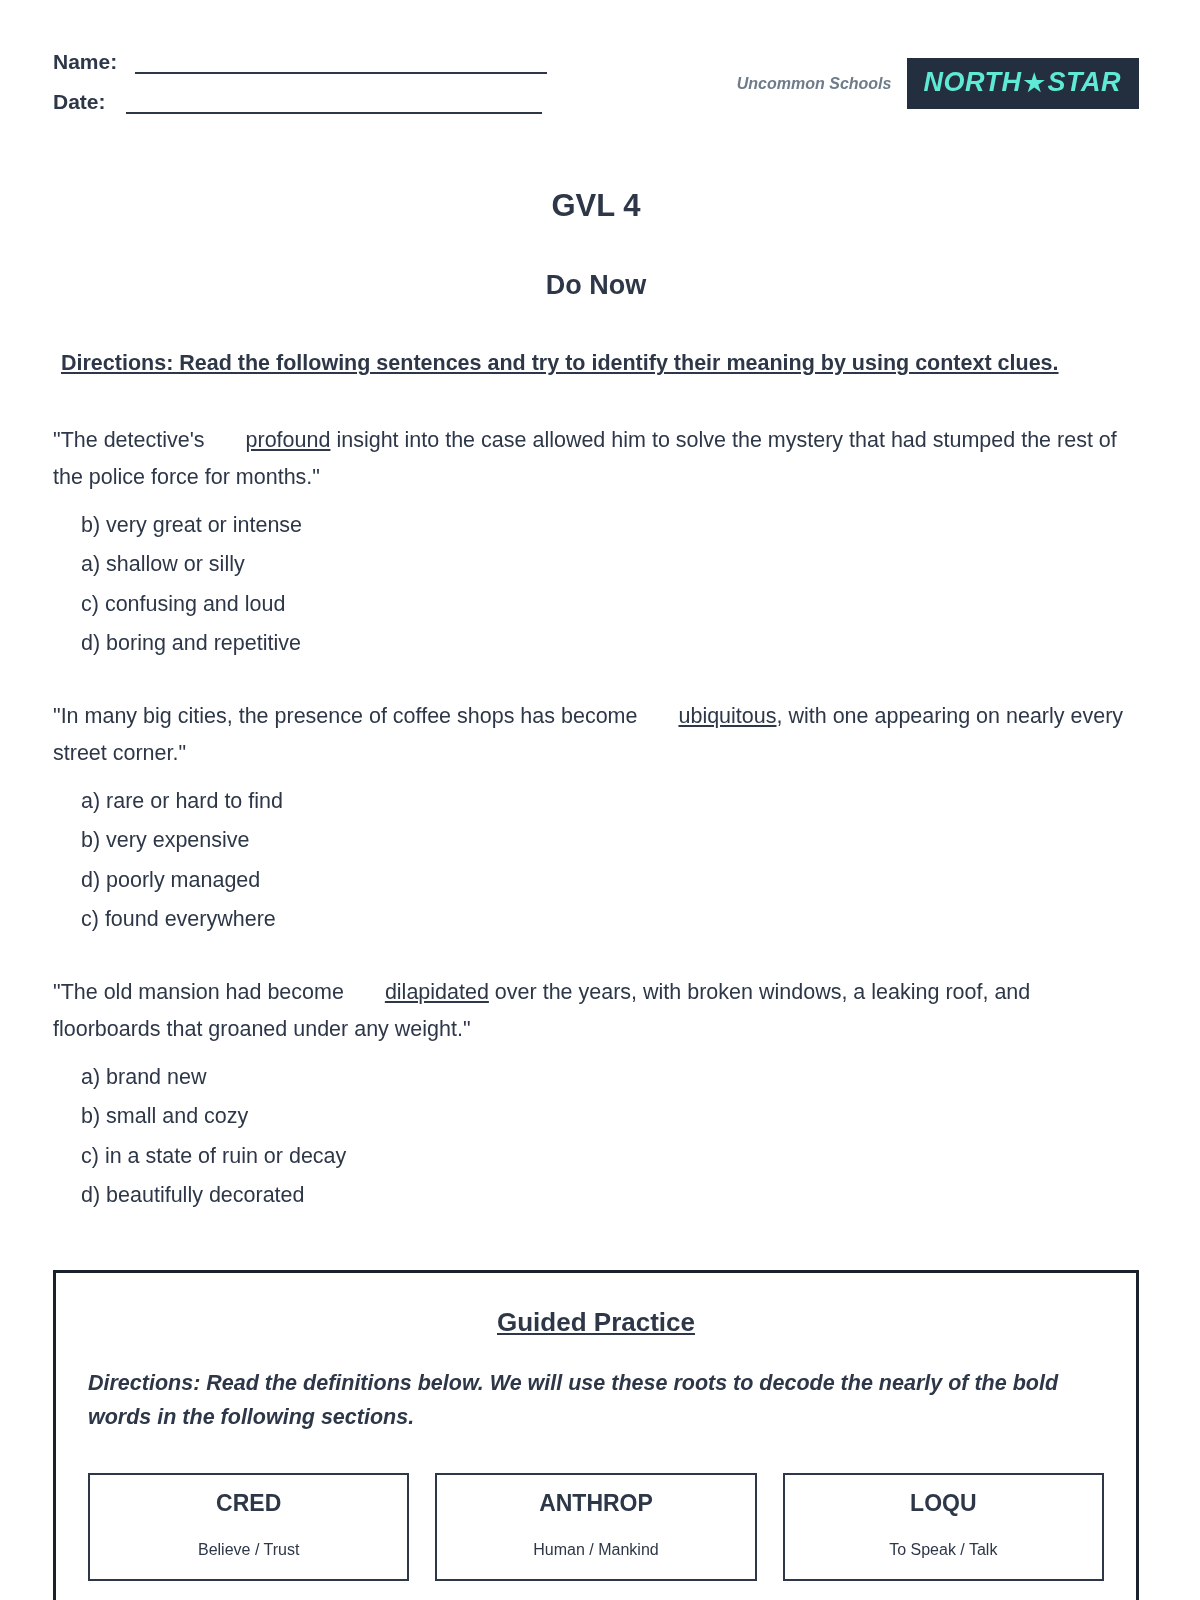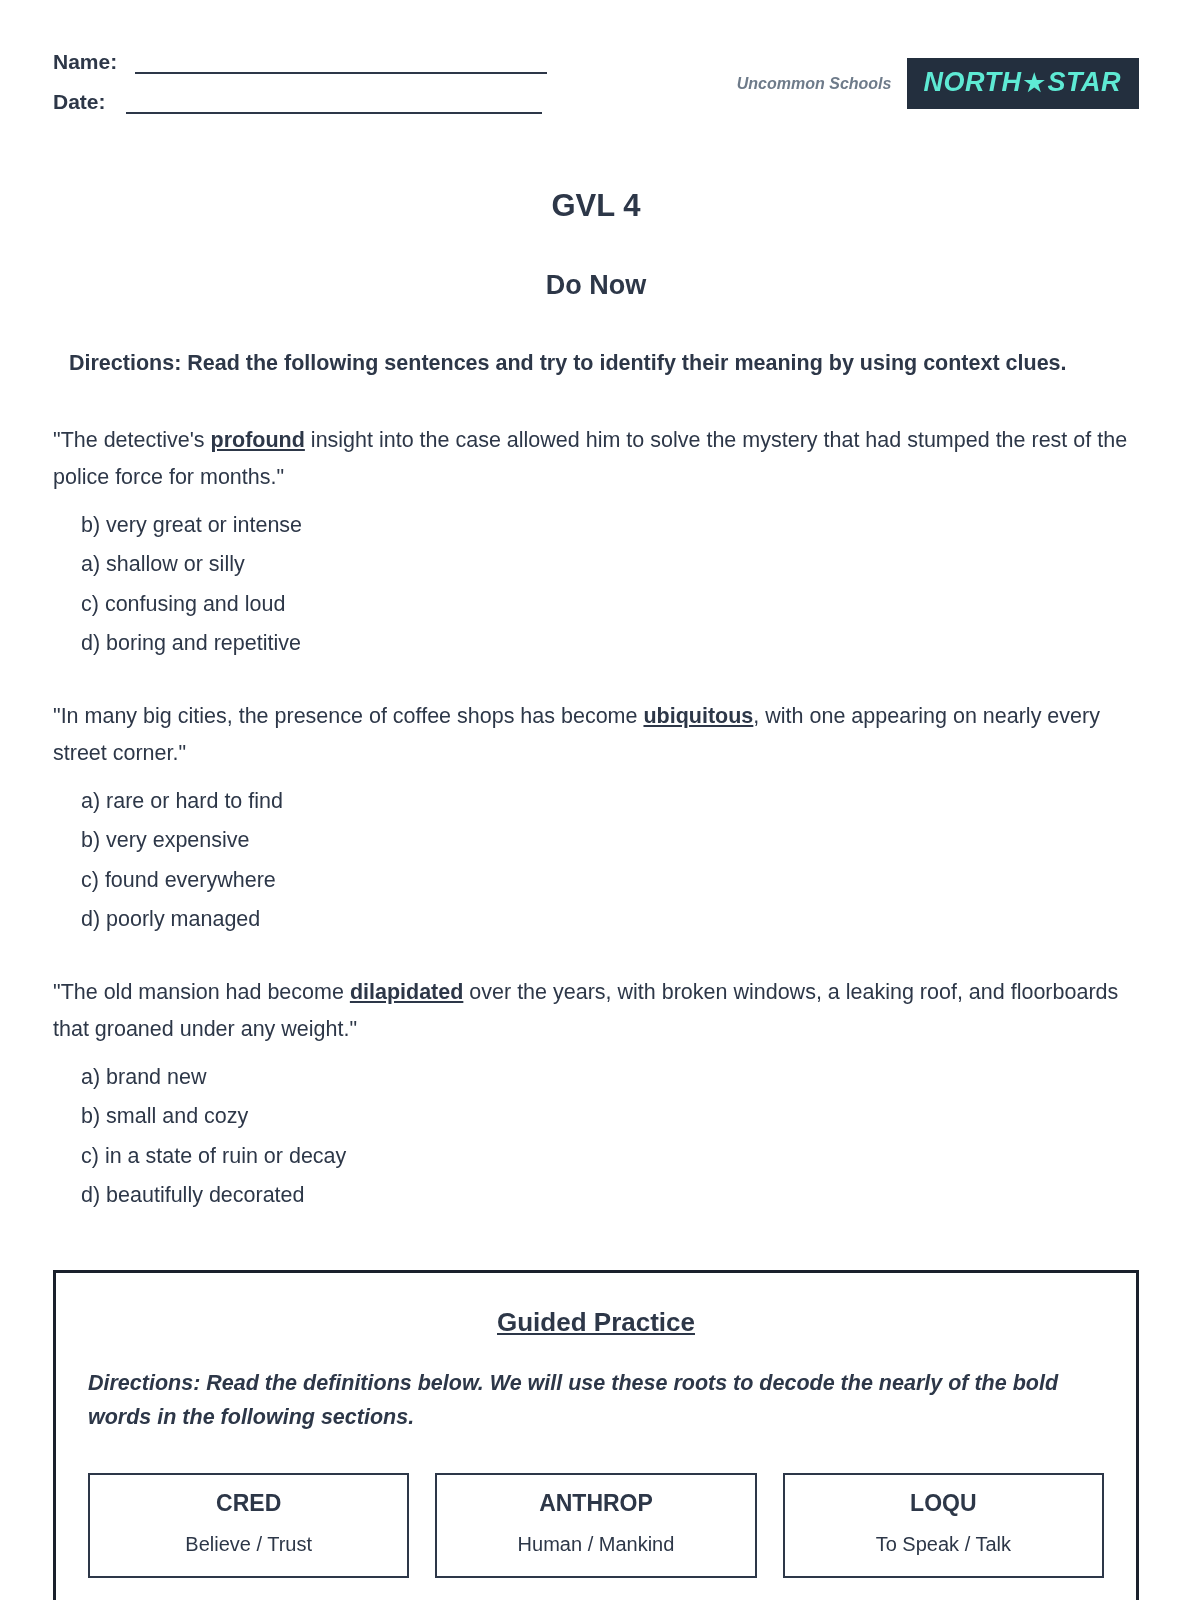--- a/index.html
+++ b/index.html
@@ -78,31 +78,33 @@
     text-align: center;
     font-size: 27px;
     font-weight: bold;
     margin: 46px 0 0 0;
   }
 
   .directions {
     font-weight: bold;
     font-size: 21.5px;
     line-height: 1.72;
-    margin: 44px 0 0 16px;
+    margin: 44px 0 0 8px;
+    text-decoration: underline;
   }
 
   .sentence {
     font-size: 21.5px;
     line-height: 1.72;
     margin: 40px 0 0 0;
   }
   .kw {
-    font-weight: bold;
+    font-weight: normal;
     text-decoration: underline;
+    margin-left: 35px;
   }
   .options {
     margin: 16px 0 0 28px;
   }
   .option {
     font-size: 21.5px;
     margin: 0 0 12px 0;
     line-height: 1.28;
   }
 
@@ -134,21 +136,21 @@
     gap: 26px;
     margin-top: 38px;
   }
   .root-box {
     flex: 1;
     border: 2px solid #2d3748;
     text-align: center;
     padding: 15px 8px 20px 8px;
   }
   .root-name { font-weight: bold; font-size: 23px; }
-  .root-meaning { font-size: 20px; margin-top: 16px; }
+  .root-meaning { font-size: 16px; margin-top: 24px; }
 </style>
 </head>
 <body>
 
 <div class="page">
 
   <header class="header">
     <div>
       <div class="field-row">
         <span class="field-label">Name:</span>
@@ -178,22 +180,22 @@
       <p class="option">c) confusing and loud</p>
       <p class="option">d) boring and repetitive</p>
     </div>
   </section>
 
   <section>
     <p class="sentence"><span>"In many big cities, the presence of coffee shops has become </span><span class="kw">ubiquitous</span><span>, with one appearing on nearly every street corner."</span></p>
     <div class="options">
       <p class="option">a) rare or hard to find</p>
       <p class="option">b) very expensive</p>
+      <p class="option">d) poorly managed</p>
       <p class="option">c) found everywhere</p>
-      <p class="option">d) poorly managed</p>
     </div>
   </section>
 
   <section>
     <p class="sentence"><span>"The old mansion had become </span><span class="kw">dilapidated</span><span> over the years, with broken windows, a leaking roof, and floorboards that groaned under any weight."</span></p>
     <div class="options">
       <p class="option">a) brand new</p>
       <p class="option">b) small and cozy</p>
       <p class="option">c) in a state of ruin or decay</p>
       <p class="option">d) beautifully decorated</p>

